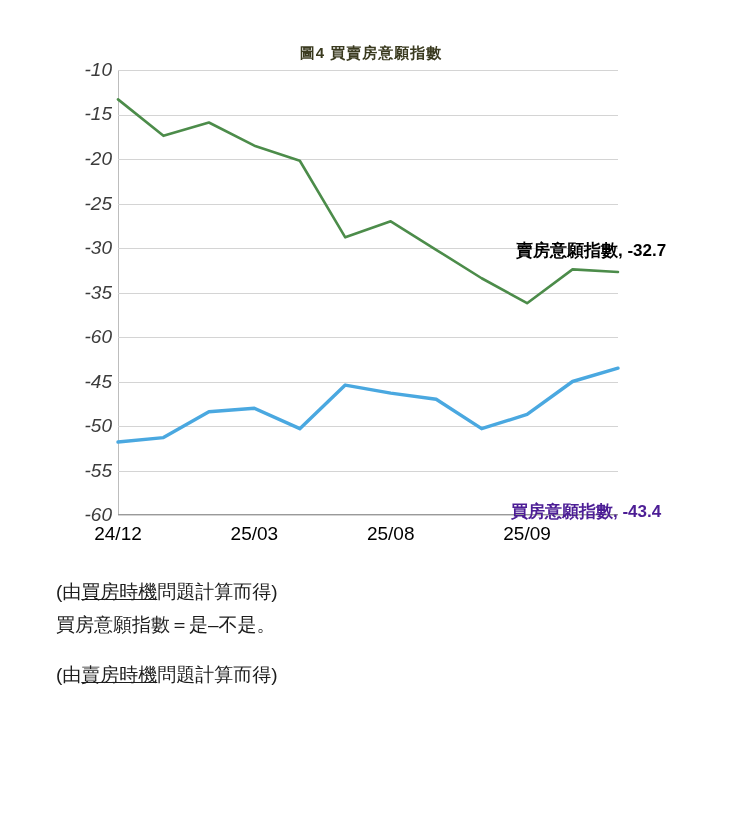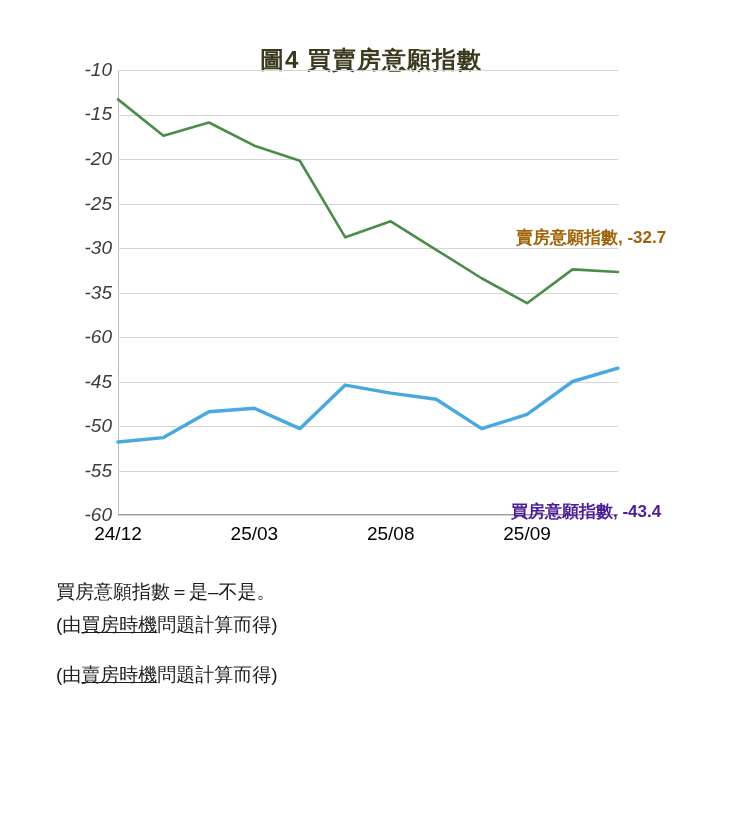--- a/index.html
+++ b/index.html
@@ -27,21 +27,21 @@
     top: 0;
     width: 742px;
     height: 560px;
   }
   #chart-title {
     position: absolute;
     left: 0;
     top: 44px;
     width: 742px;
     text-align: center;
-    font-size: 24px;
+    font-size: 15px;
     font-weight: bold;
     color: #3a3a1f;
     letter-spacing: 1px;
   }
   #plot-area {
     position: absolute;
     left: 118px;
     top: 70px;
     width: 500px;
     height: 445px;
@@ -110,22 +110,22 @@
     overflow: visible;
   }
   .series-label {
     position: absolute;
     font-size: 17px;
     font-weight: bold;
     white-space: nowrap;
   }
   #label-sell {
     left: 398px;
-    top: 156px;
-    color: #a16207;
+    top: 169px;
+    color: #000000;
   }
   #label-buy {
     left: 393px;
     top: 430px;
     color: #4c1d95;
     text-align: center;
   }
 
   
   #notes {
@@ -197,19 +197,19 @@
 
     <div id="x-labels">
         <div class="x-tick-label" style="left: 0px;">24/12</div>
         <div class="x-tick-label" style="left: 136.364px;">25/03</div>
         <div class="x-tick-label" style="left: 272.727px;">25/08</div>
         <div class="x-tick-label" style="left: 409.091px;">25/09</div>
       </div>
   </div>
 
   <div id="notes">
+    <div class="note-line">(由<span class="underline">買房時機</span>問題計算而得)</div>
     <div class="note-line">買房意願指數＝是–不是。</div>
-    <div class="note-line">(由<span class="underline">買房時機</span>問題計算而得)</div>
     <div class="note-gap"></div>
     <div class="note-line">(由<span class="underline">賣房時機</span>問題計算而得)</div>
   </div>
 
 </div>
 
 </body></html>

